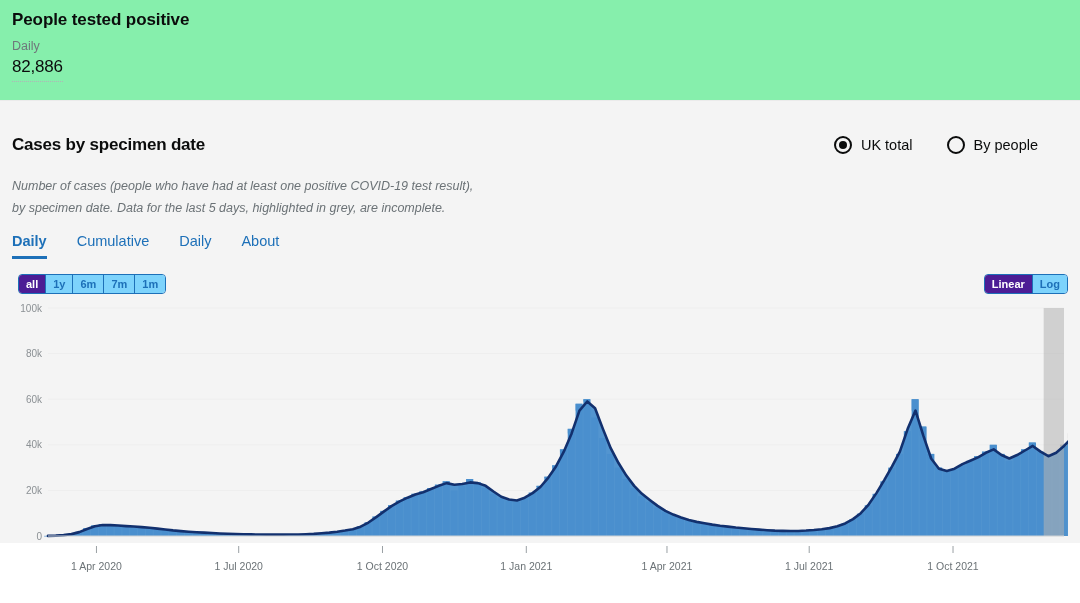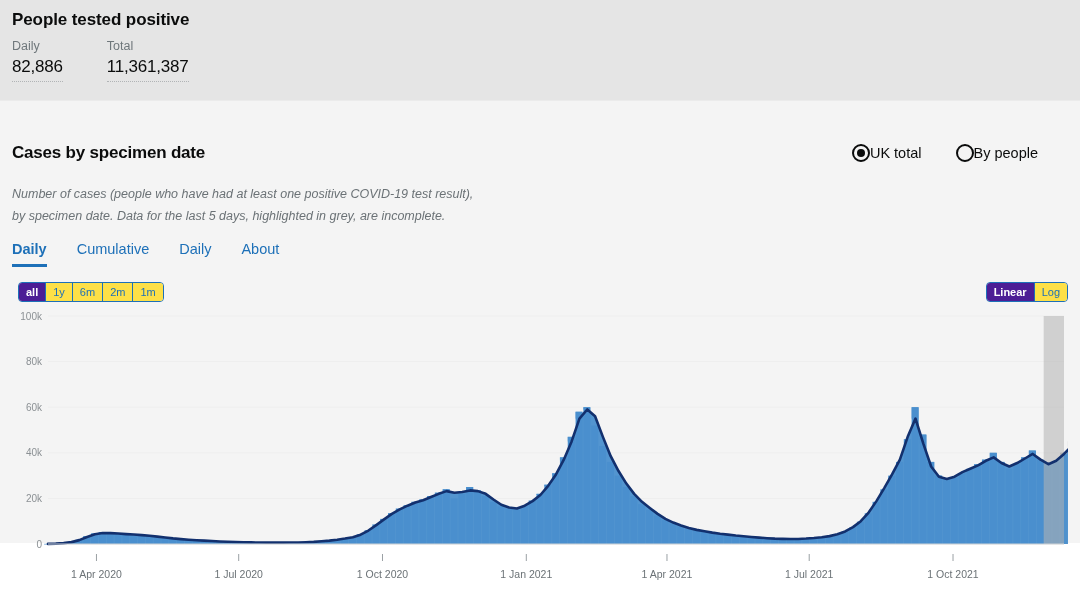--- a/index.html
+++ b/index.html
@@ -8,21 +8,21 @@
     margin: 0; padding: 0;
     width: 1080px; height: 603px;
     background: #ffffff;
     font-family: "Liberation Sans", sans-serif;
     -webkit-font-smoothing: antialiased;
   }
   #page { position: relative; width: 1080px; height: 603px; overflow: hidden; background:#ffffff; }
 
   
   .summary {
-    background: #e5e5e5;
+    background: #86efac;
     padding: 8px 12px 14px 12px;
     height: 100px;
   }
   .summary-title {
     font-size: 17px;
     font-weight: bold;
     color: #0b0c0c;
     letter-spacing: -0.1px;
     margin: 2px 0 9px 0;
     line-height: 20px;
@@ -45,37 +45,37 @@
     letter-spacing: -0.2px;
   }
 
   
   .card {
     position: absolute;
     top: 100px; left: 0;
     width: 1080px; height: 443px;
     background: #f4f4f4;
     border-top: 1px solid #ebebeb;
-    padding: 16px 12px;
+    padding: 8px 12px;
   }
   .card-head {
     display: flex;
     align-items: center;
     justify-content: space-between;
     padding-top: 26px;
   }
   .card-title {
     font-size: 17px;
     font-weight: bold;
     color: #0b0c0c;
     letter-spacing: -0.2px;
     line-height: 20px;
   }
   .radio-group { display: flex; align-items: center; gap: 34px; padding-right: 30px; }
-  .radio-opt { display: flex; align-items: center; cursor: pointer; }
+  .radio-opt { display: flex; align-items: center; gap: 9px; cursor: pointer; }
   .radio-dot {
     width: 18px; height: 18px;
     border: 2px solid #0b0c0c;
     border-radius: 50%;
     display: flex; align-items: center; justify-content: center;
     flex: 0 0 auto;
   }
   .radio-dot.on::after {
     content: "";
     width: 8px; height: 8px;
@@ -118,24 +118,24 @@
     border: 1px solid #1d70b8;
     border-radius: 4px;
     overflow: hidden;
     height: 20px;
   }
   .seg-btn {
     font-size: 11px;
     line-height: 18px;
     padding: 0 7px;
     color: #1d70b8;
-    background: #fde047;
+    background: #7dd3fc;
     border-right: 1px solid #1d70b8;
     cursor: pointer;
-    font-weight: normal;
+    font-weight: bold;
   }
   .seg-btn:last-child { border-right: none; }
   .seg-btn.on { background: #4c1d95; color: #ffffff; font-weight: bold; }
   .range-seg { position: absolute; left: 6px; top: 0; }
   .scale-seg { position: absolute; right: 0; top: 0; }
 
   
   .chart-wrap { position: relative; margin-top: 4px; height: 290px; }
   svg.chart { display: block; }
   .ytick { font-size: 10px; fill: #8b9094; font-family: "Liberation Sans", sans-serif; }
@@ -148,24 +148,20 @@
 <body>
 
 <div id="page">
 
   <div class="summary">
     <div class="summary-title">People tested positive</div>
     <div class="metrics">
       <div class="metric">
         <div class="metric-label">Daily</div>
         <div class="metric-value">82,886</div>
-      </div>
-      <div class="metric">
-        <div class="metric-label">Total</div>
-        <div class="metric-value">11,361,387</div>
       </div>
     </div>
   </div>
 
   <div class="card">
 
     <div class="card-head">
       <div class="card-title">Cases by specimen date</div>
       <div class="radio-group">
         <div class="radio-opt">
@@ -189,21 +185,21 @@
       <div class="tab">Cumulative</div>
       <div class="tab">Daily</div>
       <div class="tab">About</div>
     </div>
 
     <div class="chart-controls">
       <div class="seg range-seg">
         <div class="seg-btn on">all</div>
         <div class="seg-btn">1y</div>
         <div class="seg-btn">6m</div>
-        <div class="seg-btn">2m</div>
+        <div class="seg-btn">7m</div>
         <div class="seg-btn">1m</div>
       </div>
       <div class="seg scale-seg">
         <div class="seg-btn on">Linear</div>
         <div class="seg-btn">Log</div>
       </div>
     </div>
 
     <div class="chart-wrap">
       <svg class="chart" id="chart-svg" width="1056" height="288">

